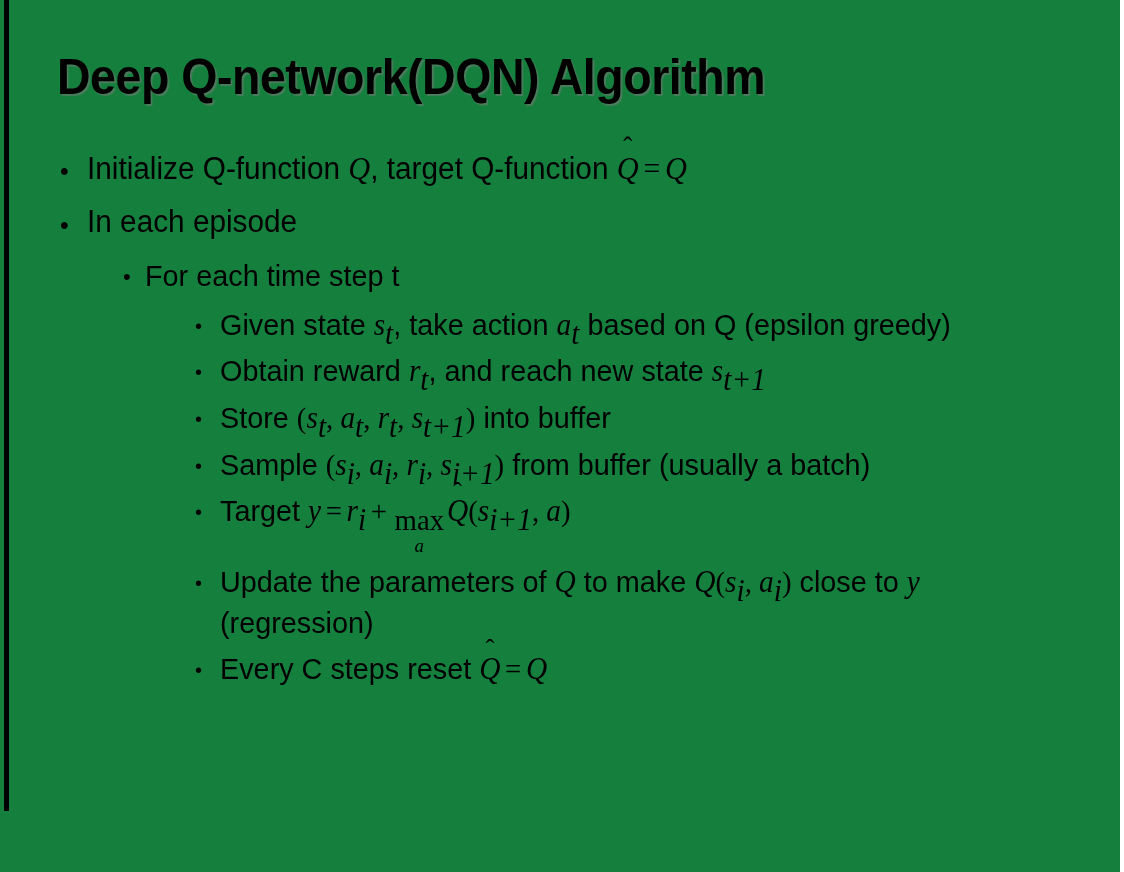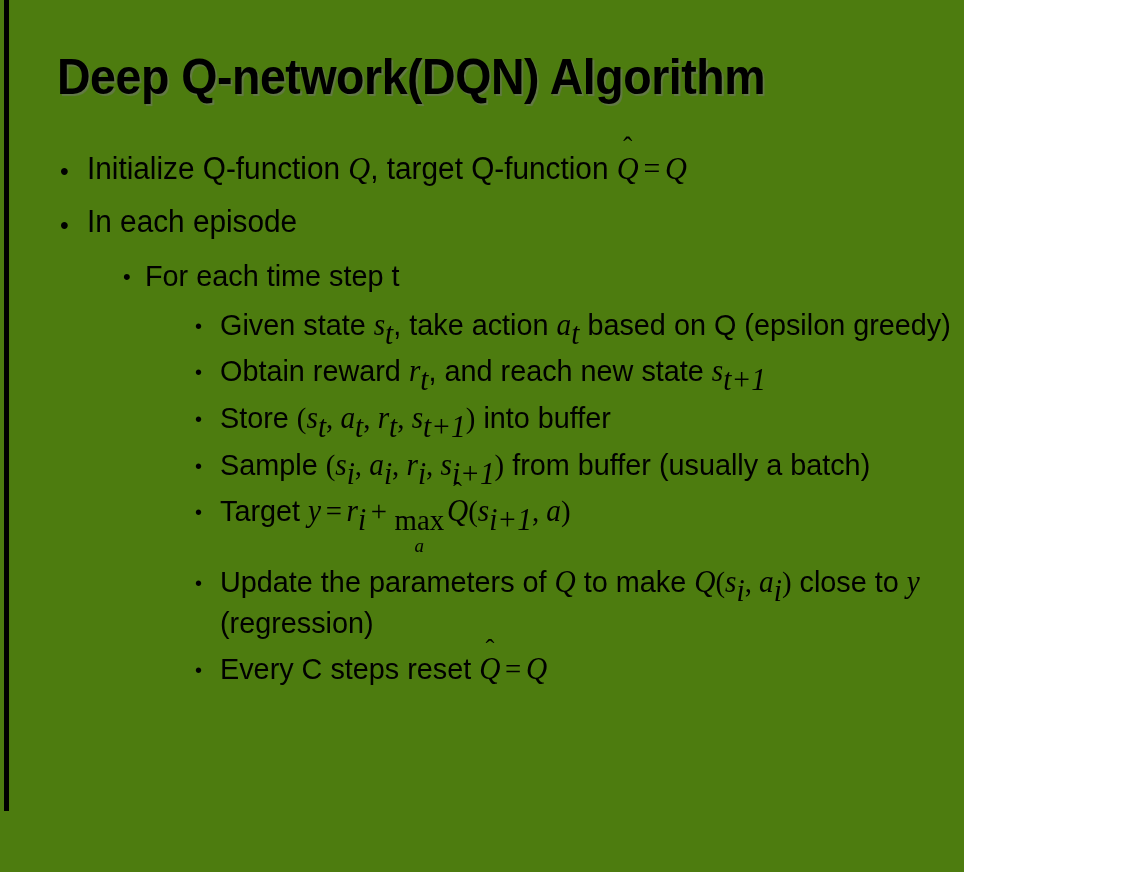--- a/index.html
+++ b/index.html
@@ -5,23 +5,23 @@
   html, body {
     margin: 0;
     padding: 0;
     background: #ffffff;
   }
   body {
     font-family: "Liberation Sans", sans-serif;
   }
   .slide {
     position: relative;
-    width: 964px;
+    width: 1120px;
     height: 872px;
-    background: #4d7c0f;
+    background: #15803d;
     overflow: hidden;
   }
   
   .edge-strip {
     position: absolute;
     left: 4px;
     top: 0px;
     width: 5px;
     height: 811px;
     background: #000000;

